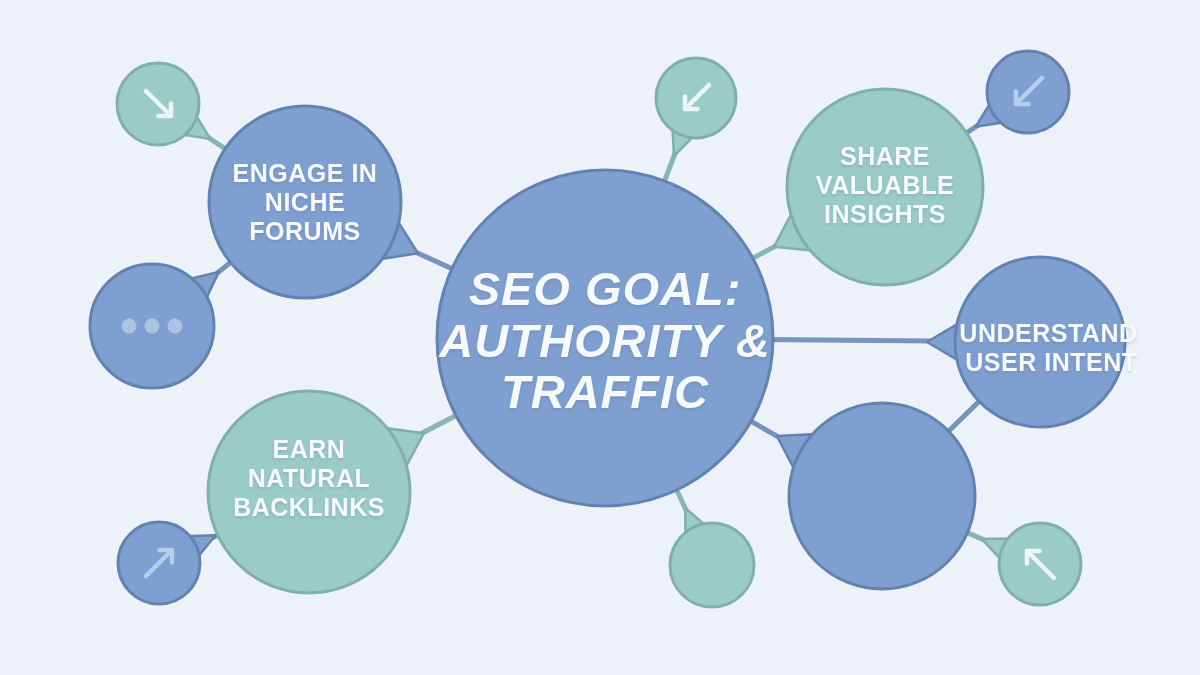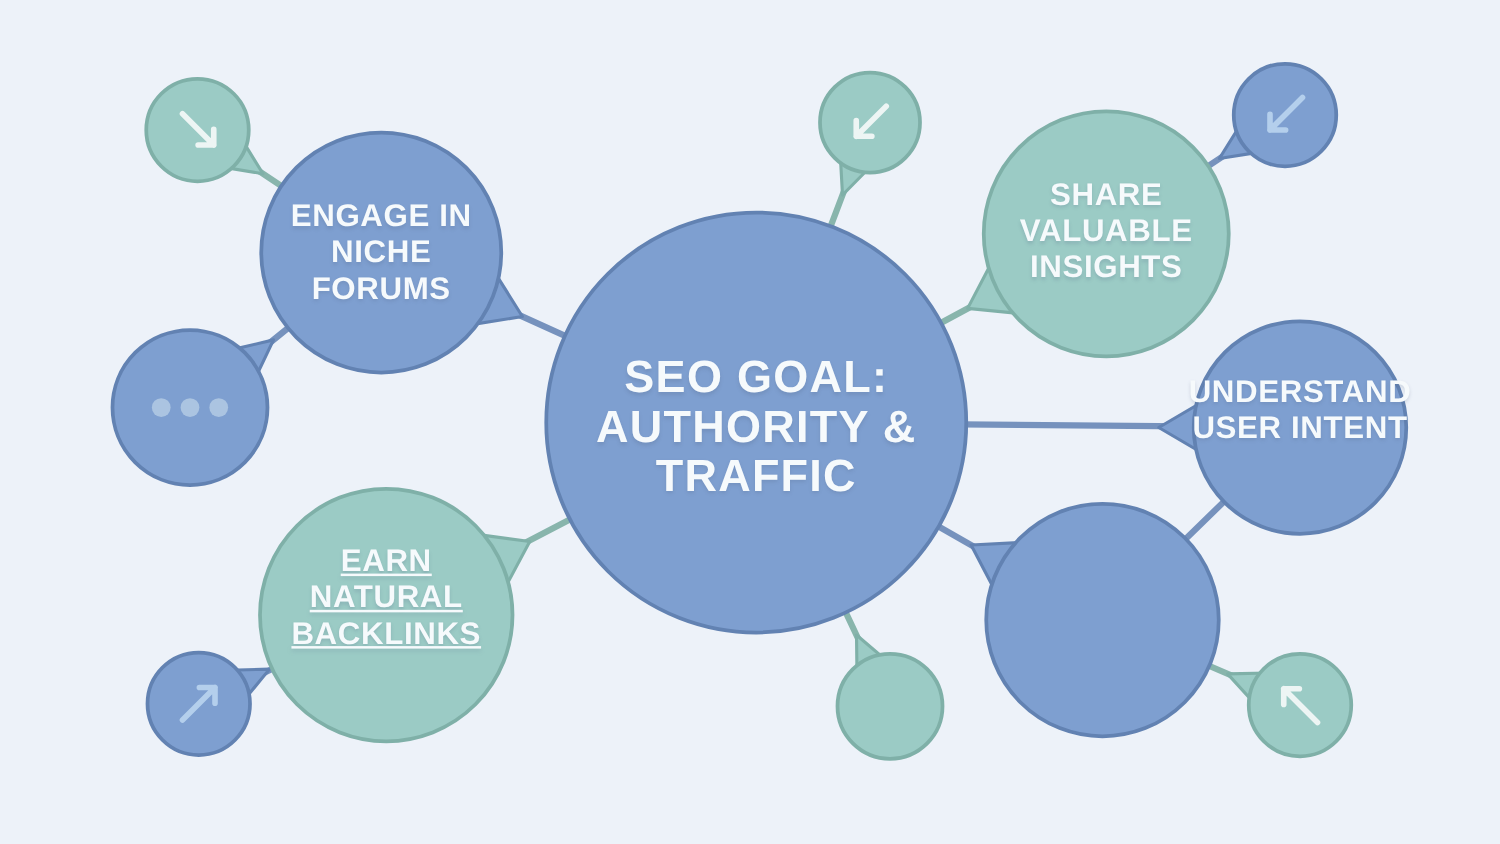--- a/index.html
+++ b/index.html
@@ -14,21 +14,21 @@
   .blue-link{stroke:var(--blue-connector);stroke-width:5;stroke-linecap:round;}
   .teal-link{stroke:var(--teal-connector);stroke-width:5;stroke-linecap:round;}
   .arrow-teal{stroke:var(--arrow-on-teal);stroke-width:4.5;fill:none;stroke-linecap:round;stroke-linejoin:round;}
   .arrow-blue{stroke:var(--arrow-on-blue);stroke-width:4.5;fill:none;stroke-linecap:round;stroke-linejoin:round;}
   .dot{fill:var(--ellipsis-dot-color);}
 
   .label{position:absolute;transform:translate(-50%,-50%);text-align:center;
          color:var(--label-color,#f6fafc);font-weight:700;
          text-shadow:0 2px 3px rgba(80,100,130,0.22);}
   .label.small{font-size:25px;line-height:1.15;letter-spacing:0.5px;width:195px;}
-  .label.big{font-size:36px;line-height:1.1;letter-spacing:1px;width:345px;}
+  .label.big{font-size:47px;line-height:1.1;letter-spacing:1px;width:345px;font-style:italic;}
 </style>
 </head>
 <body>
 
 <div class="stage">
   <svg class="diagram-svg" viewBox="0 0 1200 675">
 
     <g>
       <line class="teal-link" x1="158" y1="104" x2="305" y2="202"></line>
       <line class="blue-link" x1="152" y1="326" x2="305" y2="202"></line>
@@ -95,15 +95,15 @@
       <path class="arrow-blue" d="M146 576 L172 550 M159.5 550 L172 550 L172 562.5"></path>
     </g>
     <g>
       <path class="arrow-teal" d="M1054 578 L1027 551 M1039.5 551 L1027 551 L1027 563.5"></path>
     </g>
   </svg>
 
   <div class="label big" style="left:605px;top:341px;">SEO GOAL: AUTHORITY &amp; TRAFFIC</div>
   <div class="label small" style="left:885px;top:185px;">SHARE VALUABLE INSIGHTS</div>
   <div class="label small" style="left:305px;top:202px;">ENGAGE IN NICHE FORUMS</div>
-  <div class="label small" style="left:1040px;top:328px;">UNDERSTAND USER INTENT</div>
-  <div class="label small" style="left:309px;top:478px;text-decoration:underline;">EARN NATURAL BACKLINKS</div>
+  <div class="label small" style="left:1040px;top:348px;text-align:right;">UNDERSTAND USER INTENT</div>
+  <div class="label small" style="left:309px;top:478px;">EARN NATURAL BACKLINKS</div>
 </div>
 
 </body></html>

